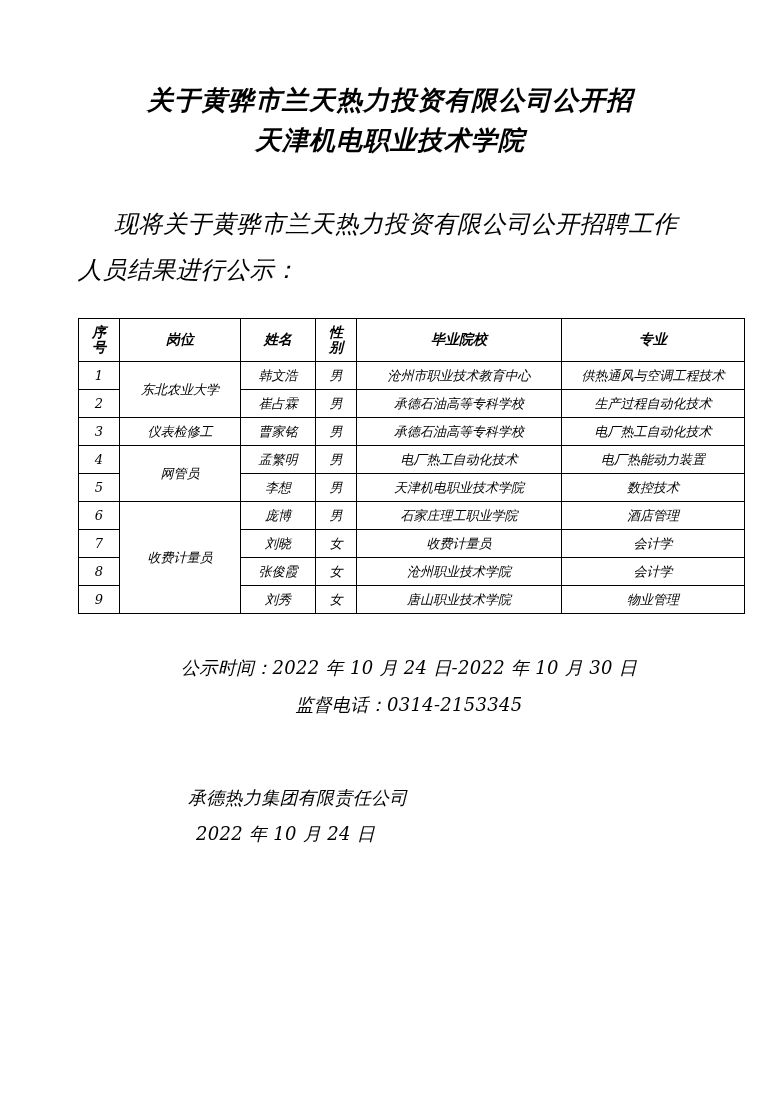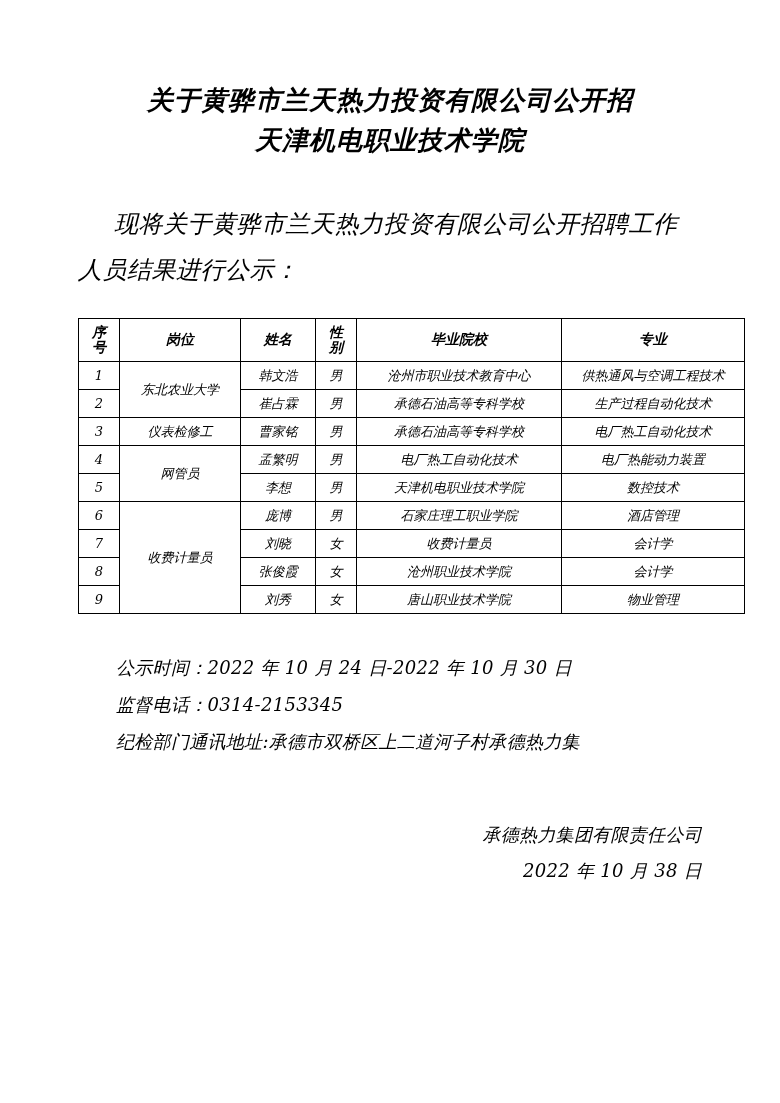--- a/index.html
+++ b/index.html
@@ -87,27 +87,28 @@
     font-size: 14px;
   }
   .hdr-gender span { display: block; }
   .notes {
     margin: 0;
     padding-top: 36px;
     font-size: 18px;
     line-height: 2.05;
     padding-left: 38px;
     letter-spacing: 0.3px;
+    text-align: center;
   }
   .notes .row { display: block; white-space: nowrap; }
   .signature {
     padding-top: 56px;
     font-size: 18px;
     line-height: 2.0;
-    text-align: right;
+    text-align: left;
     padding-left: 110px;
     letter-spacing: 0.3px;
   }
   .signature .line { display: block; }
   .signature .date { padding-left: 8px; }
 </style>
 </head>
 <body>
 
 <div class="page">
@@ -210,21 +211,20 @@
         <td class="c-gender">女</td>
         <td class="c-school">唐山职业技术学院</td>
         <td class="c-major">物业管理</td>
       </tr>
     </tbody>
   </table>
 
   <div class="notes">
     <span class="row">公示时间：2022 年 10 月 24 日-2022 年 10 月 30 日</span>
     <span class="row">监督电话：0314-2153345</span>
-    <span class="row">纪检部门通讯地址:承德市双桥区上二道河子村承德热力集</span>
   </div>
 
   <div class="signature">
     <span class="line">承德热力集团有限责任公司</span>
-    <span class="line date">2022 年 10 月 38 日</span>
+    <span class="line date">2022 年 10 月 24 日</span>
   </div>
 
 </div>
 
 </body></html>

